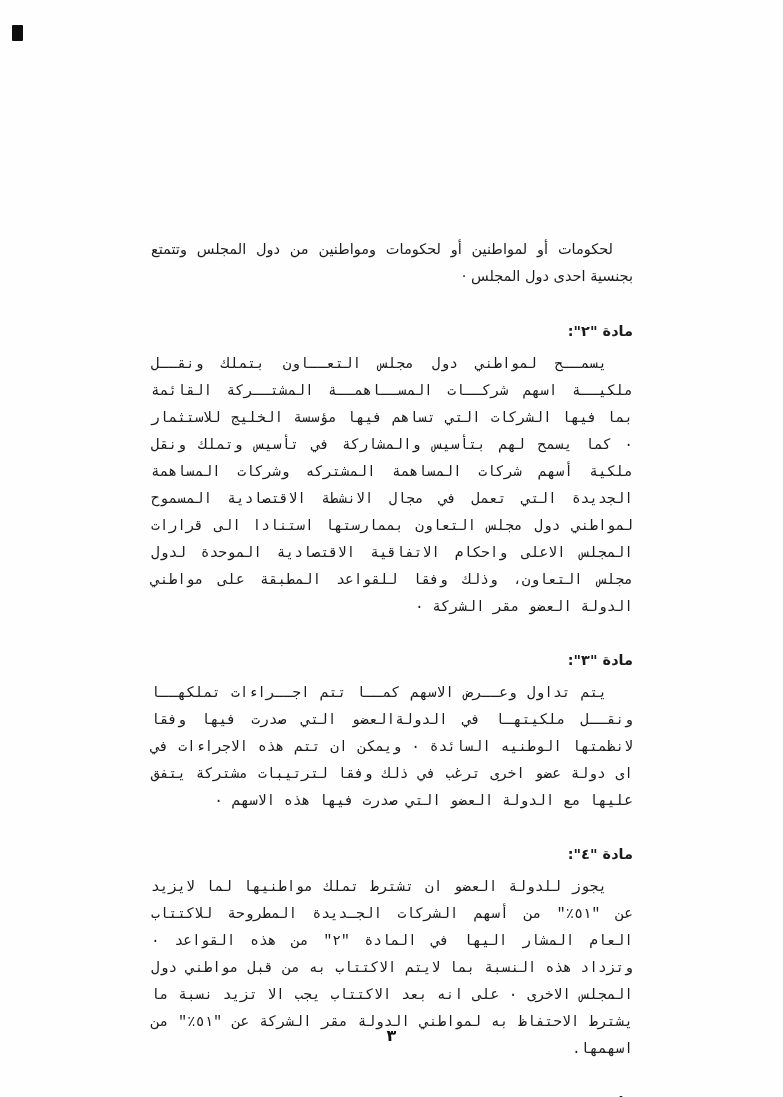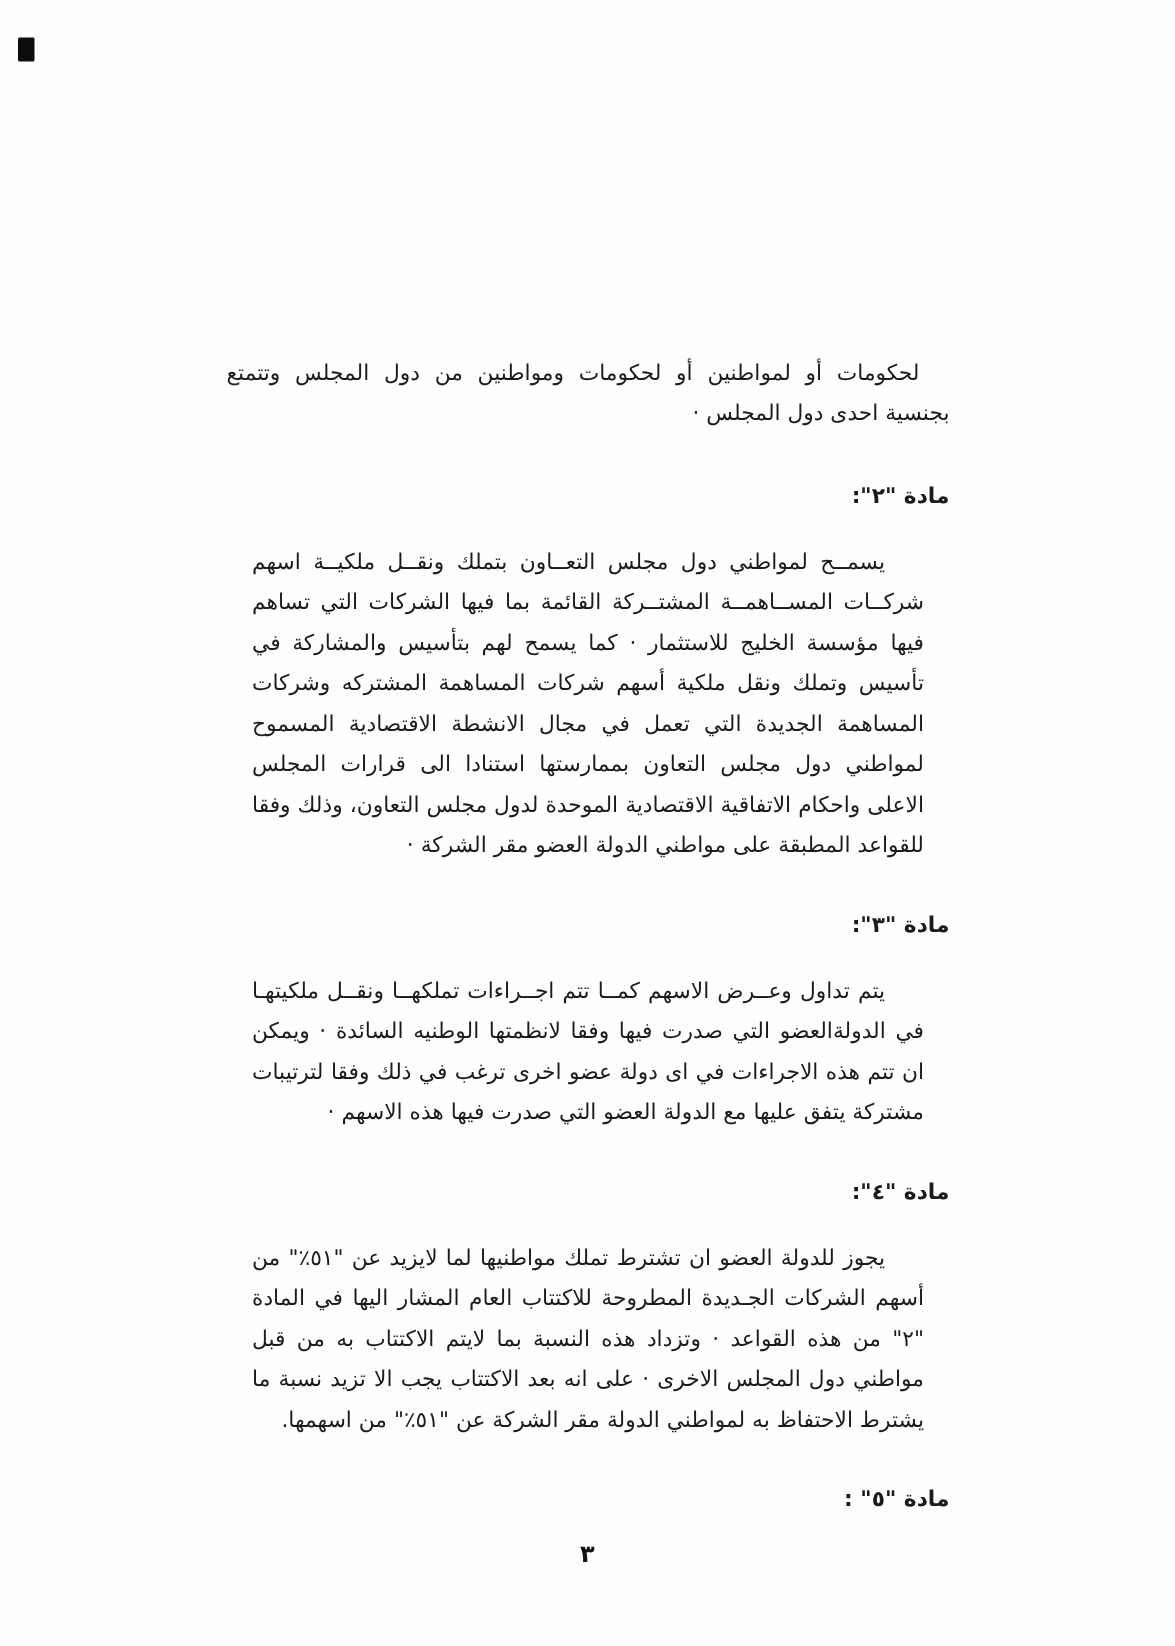--- a/index.html
+++ b/index.html
@@ -48,22 +48,23 @@
   }
   .article {
     margin: 0 0 26px 0;
   }
   .article-heading {
     font-weight: bold;
     margin: 0 0 6px 0;
     letter-spacing: 0.5px;
   }
   .article-body {
-    margin: 17px;
+    margin: 0;
     text-indent: 26px;
+    font-family: Liberation Mono, monospace;
   }
   .page-number {
     position: absolute;
     top: 1026px;
     left: 0;
     width: 100%;
     text-align: center;
     font-size: 16px;
     font-weight: bold;
     color: #111;

